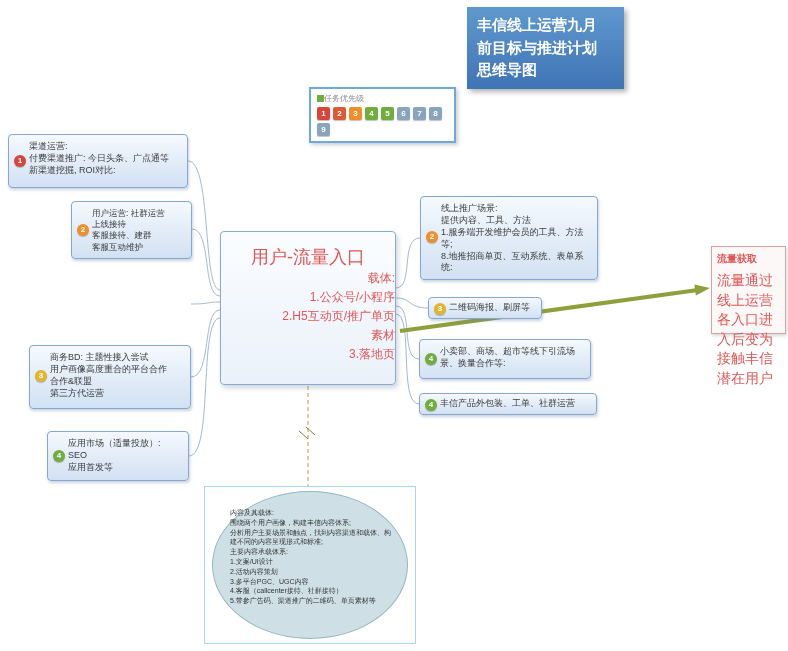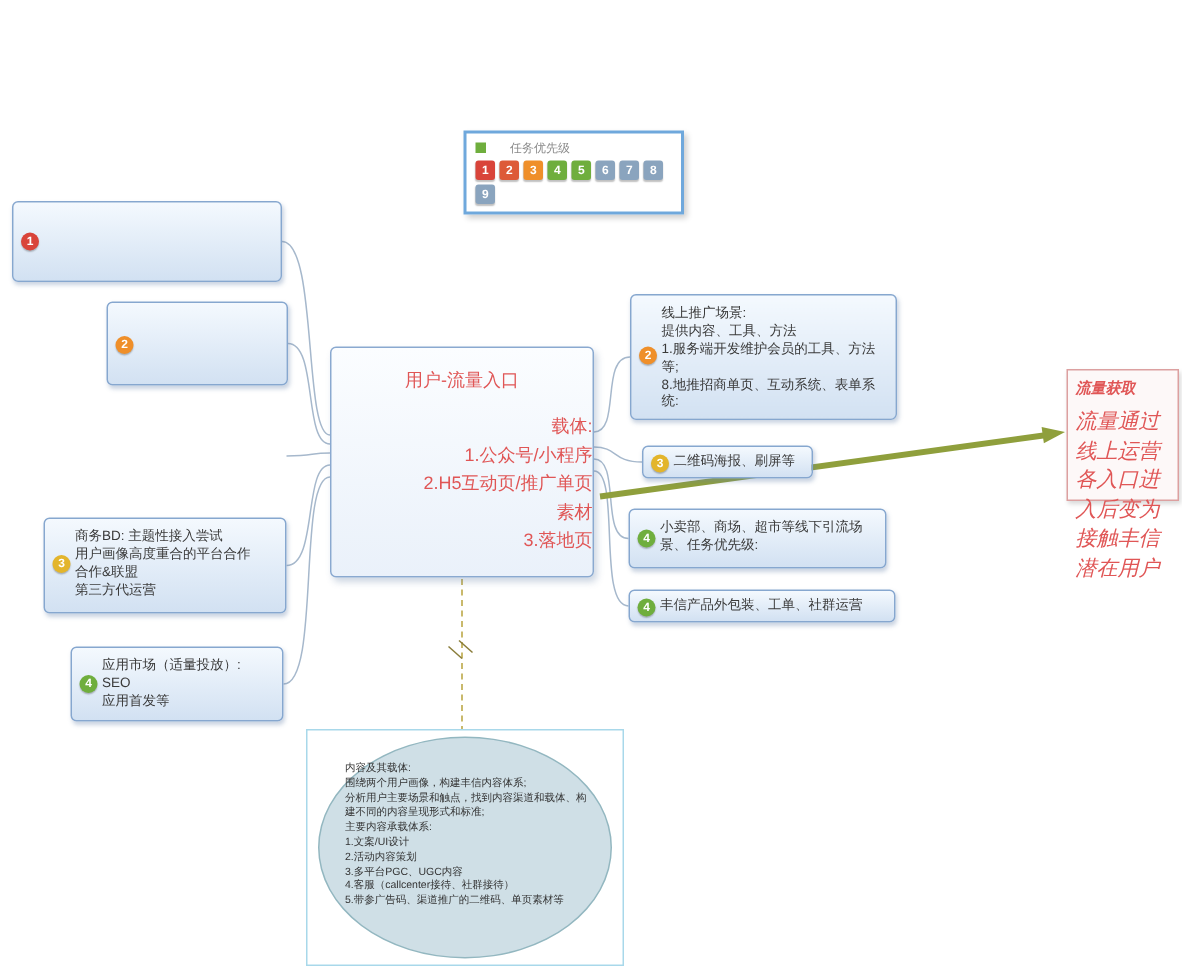--- a/index.html
+++ b/index.html
@@ -18,34 +18,34 @@
   .marker{position:absolute;left:5px;width:12px;height:12px;border-radius:50%;
           color:#fff;font-size:8px;font-weight:bold;text-align:center;line-height:12px;
           box-shadow:0 1px 1px rgba(0,0,0,.25);}
 
   .title-box{position:absolute;left:467px;top:7px;width:157px;box-sizing:border-box;z-index:2;
              background:linear-gradient(#5f98ce,#3f74b5);color:#fff;font-size:15px;font-weight:bold;
              line-height:1.5;padding:7px 10px;box-shadow:3px 3px 5px rgba(0,0,0,.3);}
 
   .legend{position:absolute;left:309px;top:87px;width:147px;height:56px;box-sizing:border-box;z-index:2;
           background:#fff;border:2px solid #6fa8dc;box-shadow:2px 2px 4px rgba(0,0,0,.2);padding:4px 6px;}
-  .legend-head{display:flex;align-items:center;gap:16px;font-size:8px;color:#8a8a8a;margin-bottom:3px;}
+  .legend-head{display:flex;align-items:center;gap:0;font-size:8px;color:#8a8a8a;margin-bottom:3px;}
   .legend-dot{width:7px;height:7px;background:#6fae3d;display:inline-block;}
   .legend-grid{display:flex;flex-wrap:wrap;gap:3px;width:132px;}
   .legend-sq{width:13px;height:13px;color:#fff;font-size:8px;font-weight:bold;text-align:center;
              line-height:13px;border-radius:2px;box-shadow:0 1px 1px rgba(0,0,0,.25);cursor:pointer;}
 
   .center-box{position:absolute;left:220px;top:231px;width:176px;height:154px;box-sizing:border-box;z-index:2;
               background:linear-gradient(#fbfdff,#eaf1fa);border:1px solid #8aa9d0;border-radius:4px;
               box-shadow:2px 3px 5px rgba(90,120,160,.3);text-align:center;padding-top:13px;}
-  .center-title{font-size:12px;margin-bottom:13px;}
+  .center-title{font-size:18px;}
   .center-body{font-size:12px;line-height:1.58;text-align:right;}
 
   .flow-box{position:absolute;left:711px;top:246px;width:75px;height:88px;box-sizing:border-box;z-index:2;
-            background:#fdf8f8;border:1px solid #dca0a0;padding:5px 5px;box-shadow:1px 2px 3px rgba(0,0,0,.15);font-style:italic;}
+            background:#fdf8f8;border:1px solid #dca0a0;padding:5px 5px;box-shadow:1px 2px 3px rgba(0,0,0,.15);}
   .flow-title{font-size:10px;font-weight:bold;margin-bottom:5px;}
   .flow-body{font-size:14px;line-height:1.4;}
 
   .ellipse-wrap{position:absolute;left:204px;top:486px;width:212px;height:158px;box-sizing:border-box;z-index:2;
                 background:#fff;border:1px solid #a8d8ea;}
   .ellipse{position:absolute;left:7px;top:4px;right:7px;bottom:4px;border-radius:50%;
            background:#cfdfe6;border:1px solid #93b7c0;}
   .ellipse-text{position:absolute;left:25px;right:19px;top:21px;font-size:7px;line-height:1.4;color:#333;}
 </style>
 </head>
@@ -69,20 +69,23 @@
       <line x1="400" y1="331" x2="698" y2="290" stroke="#8f9f3c" stroke-width="4"></line>
       <polygon points="710,288 695.9,295.5 694.4,284.6" fill="#8f9f3c"></polygon>
     </g>
     <g>
       <line x1="308" y1="386" x2="308" y2="486" stroke="#b8a23c" stroke-width="1" stroke-dasharray="4 3"></line>
       <line x1="299" y1="431" x2="308" y2="439" stroke="#8a7d3a" stroke-width="1"></line>
       <line x1="306" y1="427" x2="315" y2="435" stroke="#8a7d3a" stroke-width="1"></line>
     </g>
   </svg>
 
+  <div class="title-box multiline">丰信线上运营九月
+前目标与推进计划
+思维导图</div>
 
   <div class="legend">
     <div class="legend-head">
       <span class="legend-dot"></span>
       <span>任务优先级</span>
     </div>
     <div class="legend-grid">
       <span class="legend-sq" style="background-color: rgb(217, 68, 58);">1</span>
       <span class="legend-sq" style="background-color: rgb(221, 90, 56);">2</span>
       <span class="legend-sq" style="background-color: rgb(239, 143, 42);">3</span>
@@ -90,24 +93,31 @@
       <span class="legend-sq" style="background-color: rgb(111, 174, 61);">5</span>
       <span class="legend-sq" style="background-color: rgb(138, 164, 190);">6</span>
       <span class="legend-sq" style="background-color: rgb(138, 164, 190);">7</span>
       <span class="legend-sq" style="background-color: rgb(138, 164, 190);">8</span>
       <span class="legend-sq" style="background-color: rgb(138, 164, 190);">9</span>
     </div>
   </div>
 
   <div class="node" style="left:8px;top:134px;width:180px;min-height:54px;">
     <span class="marker" style="top: 20px; background-color: rgb(217, 68, 58);">1</span>
+    <div class="multiline">渠道运营:
+付费渠道推广: 今日头条、广点通等
+新渠道挖掘, ROI对比:</div>
   </div>
 
   <div class="node small" style="left:71px;top:201px;width:121px;min-height:56px;">
     <span class="marker" style="top: 22px; background-color: rgb(239, 143, 42);">2</span>
+    <div class="multiline">用户运营: 社群运营
+上线接待
+客服接待、建群
+客服互动维护</div>
   </div>
 
 
   <div class="node" style="left:29px;top:345px;width:162px;min-height:64px;">
     <span class="marker" style="top: 24px; background-color: rgb(227, 181, 44);">3</span>
     <div class="multiline">商务BD: 主题性接入尝试
 用户画像高度重合的平台合作
 合作&amp;联盟
 第三方代运营</div>
   </div>
@@ -136,21 +146,21 @@
 8.地推招商单页、互动系统、表单系统:</div>
   </div>
 
   <div class="node" style="left:428px;top:297px;width:114px;min-height:22px;padding-top:4px;padding-bottom:3px;">
     <span class="marker" style="top: 5px; background-color: rgb(227, 181, 44);">3</span>
     <div class="multiline">二维码海报、刷屏等</div>
   </div>
 
   <div class="node" style="left:419px;top:339px;width:172px;min-height:40px;">
     <span class="marker" style="top: 13px; background-color: rgb(111, 174, 61);">4</span>
-    <div class="multiline">小卖部、商场、超市等线下引流场景、任务优先级:</div>
+    <div class="multiline">小卖部、商场、超市等线下引流场景、换量合作等:</div>
   </div>
 
   <div class="node" style="left:419px;top:393px;width:178px;min-height:22px;padding-top:4px;padding-bottom:3px;">
     <span class="marker" style="top: 5px; background-color: rgb(111, 174, 61);">4</span>
     <div class="multiline">丰信产品外包装、工单、社群运营</div>
   </div>
 
   <div class="flow-box" style="color: rgb(224, 86, 86);">
     <div class="flow-title">流量获取</div>
     <div class="flow-body">流量通过线上运营各入口进入后变为接触丰信潜在用户</div>

